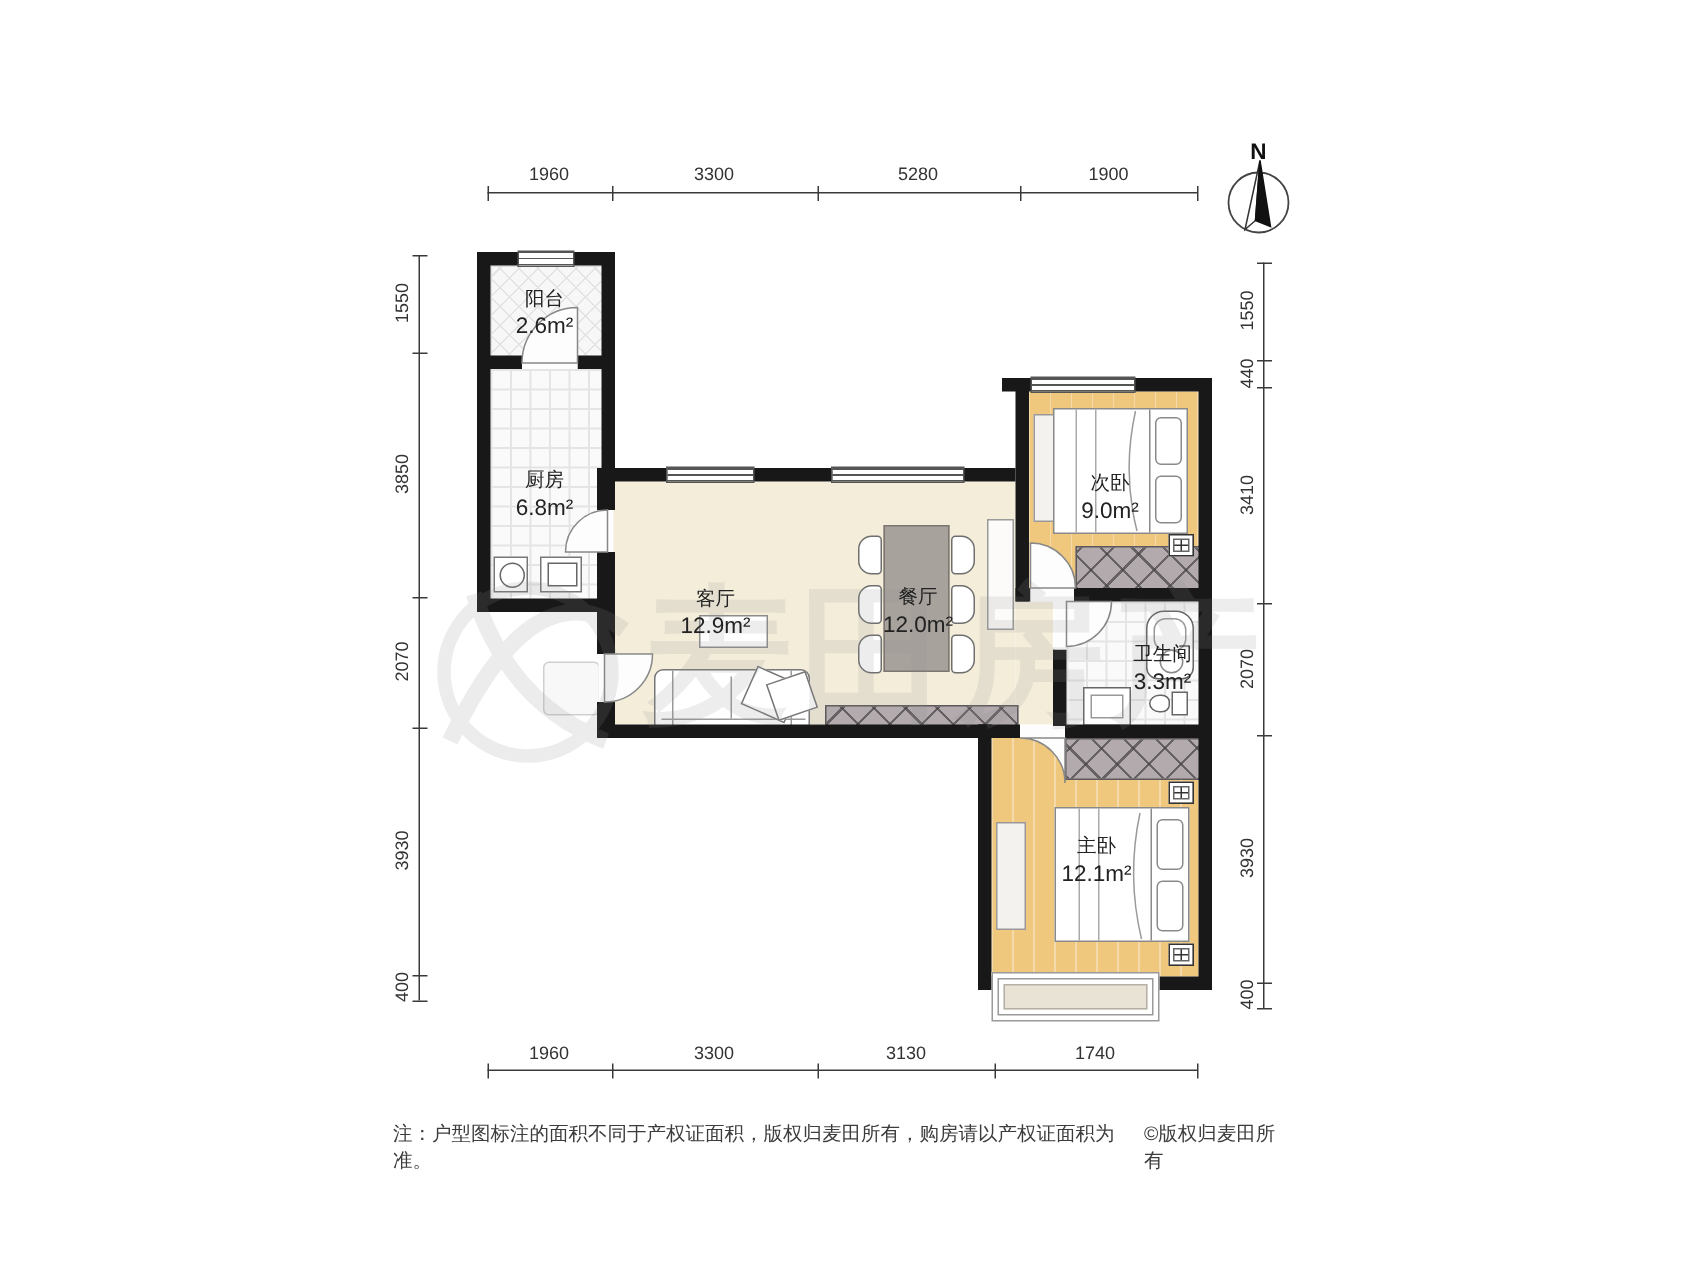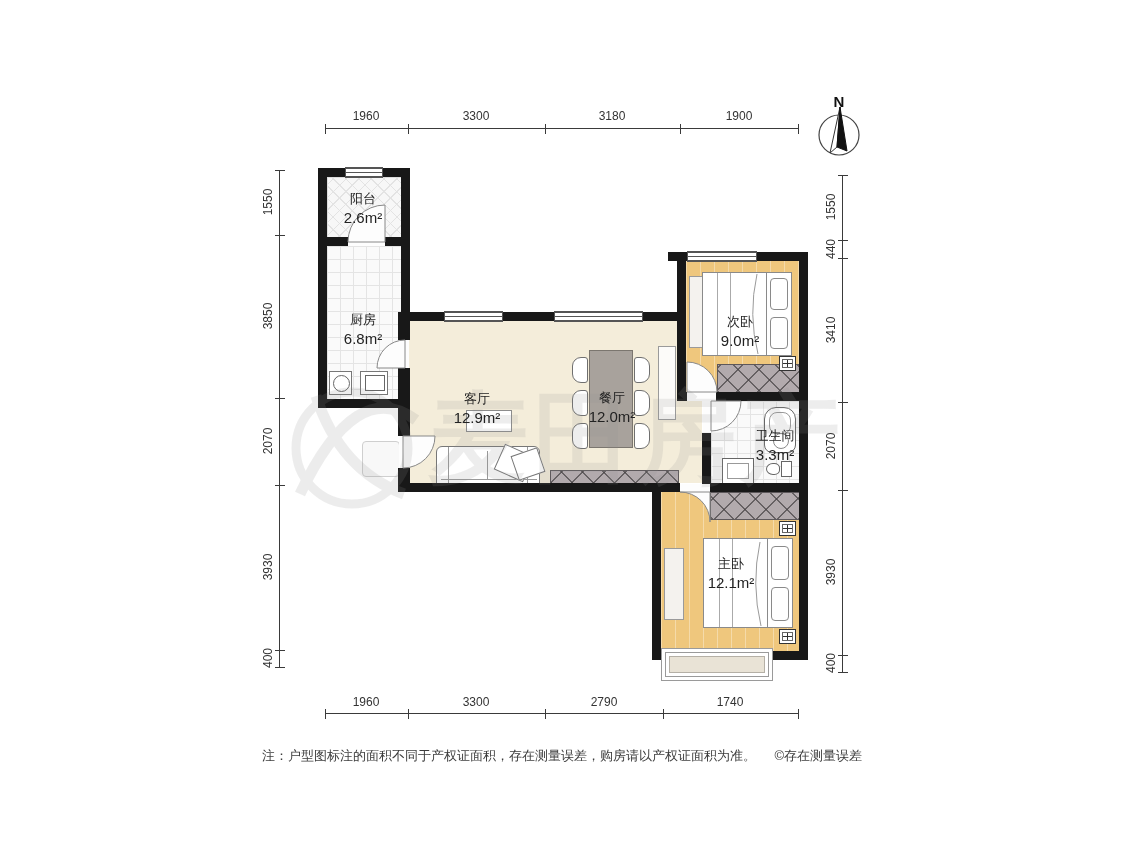--- a/index.html
+++ b/index.html
@@ -232,32 +232,32 @@
   </div>
 
   <div class="dline" style="left:325px;top:128px;width:473px;height:1px;"></div>
   <div class="tickv" style="left:325px;top:124px;"></div>
     <div class="tickv" style="left:408px;top:124px;"></div>
   <div class="tickv" style="left:545px;top:124px;"></div>
     <div class="tickv" style="left:680px;top:124px;"></div>
   <div class="tickv" style="left:798px;top:124px;"></div>
   <span class="dlab" style="left:366px;top:116px;">1960</span>
   <span class="dlab" style="left:476px;top:116px;">3300</span>
-  <span class="dlab" style="left:612px;top:116px;">3180</span>
+  <span class="dlab" style="left:612px;top:116px;">5280</span>
   <span class="dlab" style="left:739px;top:116px;">1900</span>
 
   <div class="dline" style="left:325px;top:713px;width:473px;height:1px;"></div>
   <div class="tickv" style="left:325px;top:709px;"></div>
     <div class="tickv" style="left:408px;top:709px;"></div>
   <div class="tickv" style="left:545px;top:709px;"></div>
     <div class="tickv" style="left:663px;top:709px;"></div>
   <div class="tickv" style="left:798px;top:709px;"></div>
   <span class="dlab" style="left:366px;top:702px;">1960</span>
   <span class="dlab" style="left:476px;top:702px;">3300</span>
-  <span class="dlab" style="left:604px;top:702px;">2790</span>
+  <span class="dlab" style="left:604px;top:702px;">3130</span>
   <span class="dlab" style="left:730px;top:702px;">1740</span>
 
   <div class="dline" style="left:279px;top:170px;width:1px;height:497px;"></div>
   <div class="tickh" style="left:275px;top:170px;"></div>
     <div class="tickh" style="left:275px;top:235px;"></div>
   <div class="tickh" style="left:275px;top:398px;"></div>
     <div class="tickh" style="left:275px;top:485px;"></div>
   <div class="tickh" style="left:275px;top:650px;"></div>
     <div class="tickh" style="left:275px;top:667px;"></div>
   <span class="dlab rot" style="left:268px;top:202px;">1550</span>
@@ -282,17 +282,17 @@
   <span class="dlab rot" style="left:831px;top:663px;">400</span>
 
   <div class="compass-n">N</div>
   <svg width="60" height="70" viewBox="0 0 60 70" style="left:809px;top:105px;">
     <circle cx="30" cy="30" r="20" fill="none" stroke="#444" stroke-width="1.2"></circle>
     <polygon points="31,2 21,48 28,42" fill="#fff" stroke="#333" stroke-width="1"></polygon>
     <polygon points="31,2 38,46 28,42" fill="#111" stroke="#111" stroke-width="1"></polygon>
   </svg>
 
   <div class="footer">
-    <span>注：户型图标注的面积不同于产权证面积，存在测量误差，购房请以产权证面积为准。</span>
-    <span>©存在测量误差</span>
+    <span>注：户型图标注的面积不同于产权证面积，版权归麦田所有，购房请以产权证面积为准。</span>
+    <span>©版权归麦田所有</span>
   </div>
 
 </div>
 
 </body></html>

